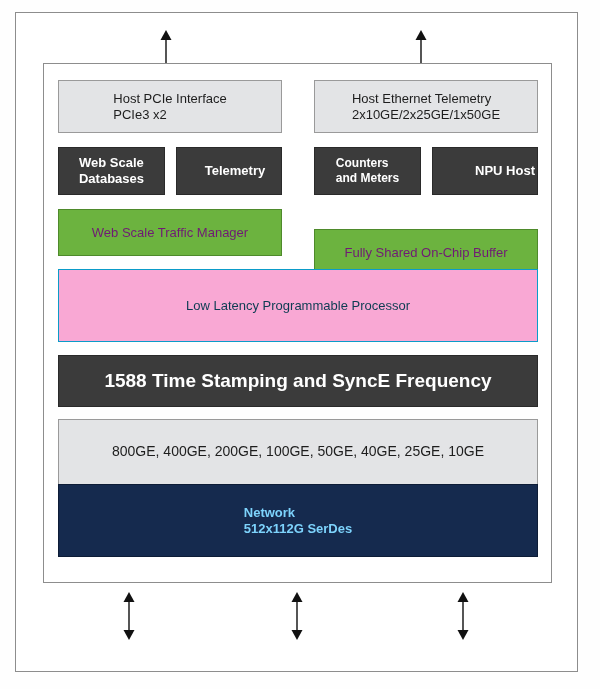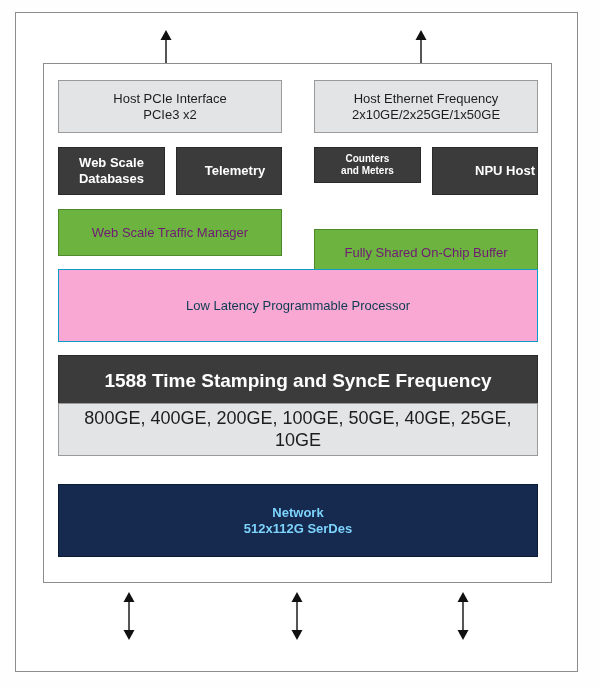--- a/index.html
+++ b/index.html
@@ -18,21 +18,21 @@
   
   #chip-container{
     position:absolute;left:43px;top:63px;width:509px;height:520px;
     border:1.5px solid #8d8d8d;background:#ffffff;box-sizing:border-box;
     padding:0;
   }
 
   .blk{
     position:absolute;box-sizing:border-box;
     display:flex;align-items:center;justify-content:center;
-    text-align:center;line-height:1.22;
+    line-height:1.22;
   }
 
   .blk .lbl{display:block;white-space:pre-line;}
 
   
   .blk.grey-lt{
     background:#e3e4e6;border:1px solid #9a9a9a;color:#1d1d1d;
   }
   .blk.grey-dk{
     background:#3b3b3b;border:1px solid #2a2a2a;color:#ffffff;font-weight:bold;
@@ -97,34 +97,34 @@
 </div>
 
 <div id="chip-container">
 
   <div class="blk grey-lt" style="left:14px;top:16px;width:224px;height:53px;font-size:13px;">
     <span class="lbl">Host PCIe Interface
 PCIe3 x2</span>
   </div>
 
   <div class="blk grey-lt" style="left:270px;top:16px;width:224px;height:53px;font-size:13px;">
-    <span class="lbl">Host Ethernet Frequency
+    <span class="lbl">Host Ethernet Telemetry
 2x10GE/2x25GE/1x50GE</span>
   </div>
 
   <div class="blk grey-dk" style="left:14px;top:83px;width:107px;height:48px;font-size:13px;">
     <span class="lbl">Web Scale
 Databases</span>
   </div>
 
   <div class="blk grey-dk" style="left:132px;top:83px;width:106px;height:48px;font-size:13px;padding-left:12px;">
     <span class="lbl">Telemetry</span>
   </div>
 
-  <div class="blk grey-dk" style="left:270px;top:83px;width:107px;height:36px;font-size:10px;">
+  <div class="blk grey-dk" style="left:270px;top:83px;width:107px;height:48px;font-size:12px;">
     <span class="lbl">Counters
 and Meters</span>
   </div>
 
   <div class="blk grey-dk" style="left:388px;top:83px;width:106px;height:48px;font-size:13px;padding-left:40px;">
     <span class="lbl">NPU Host</span>
   </div>
 
   <div class="blk green" style="left:14px;top:145px;width:224px;height:47px;font-size:13px;">
     <span class="lbl">Web Scale Traffic Manager</span>
@@ -135,21 +135,21 @@
   </div>
 
   <div class="blk cyan" style="left:14px;top:205px;width:480px;height:73px;font-size:13px;">
     <span class="lbl">Low Latency Programmable Processor</span>
   </div>
 
   <div class="blk grey-dk" style="left:14px;top:291px;width:480px;height:52px;font-size:19px;">
     <span class="lbl">1588 Time Stamping and SyncE Frequency</span>
   </div>
 
-  <div class="blk grey-lt" style="left:14px;top:339px;width:480px;height:53px;font-size:18px;">
+  <div class="blk grey-lt" style="left:14px;top:355px;width:480px;height:66px;font-size:14px;">
     <span class="lbl">800GE, 400GE, 200GE, 100GE, 50GE, 40GE, 25GE, 10GE</span>
   </div>
 
   <div class="blk navy" style="left:14px;top:420px;width:480px;height:73px;font-size:13px;">
     <span class="lbl">Network
 512x112G SerDes</span>
   </div>
 
 </div>
 

